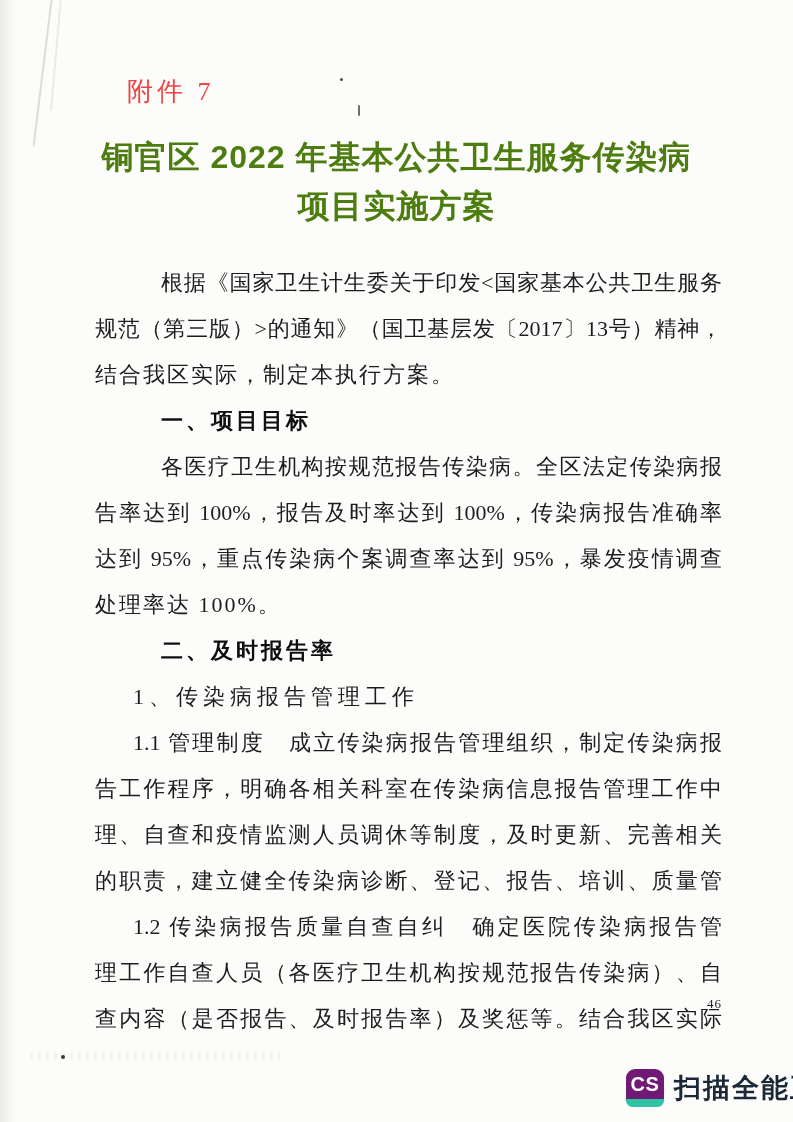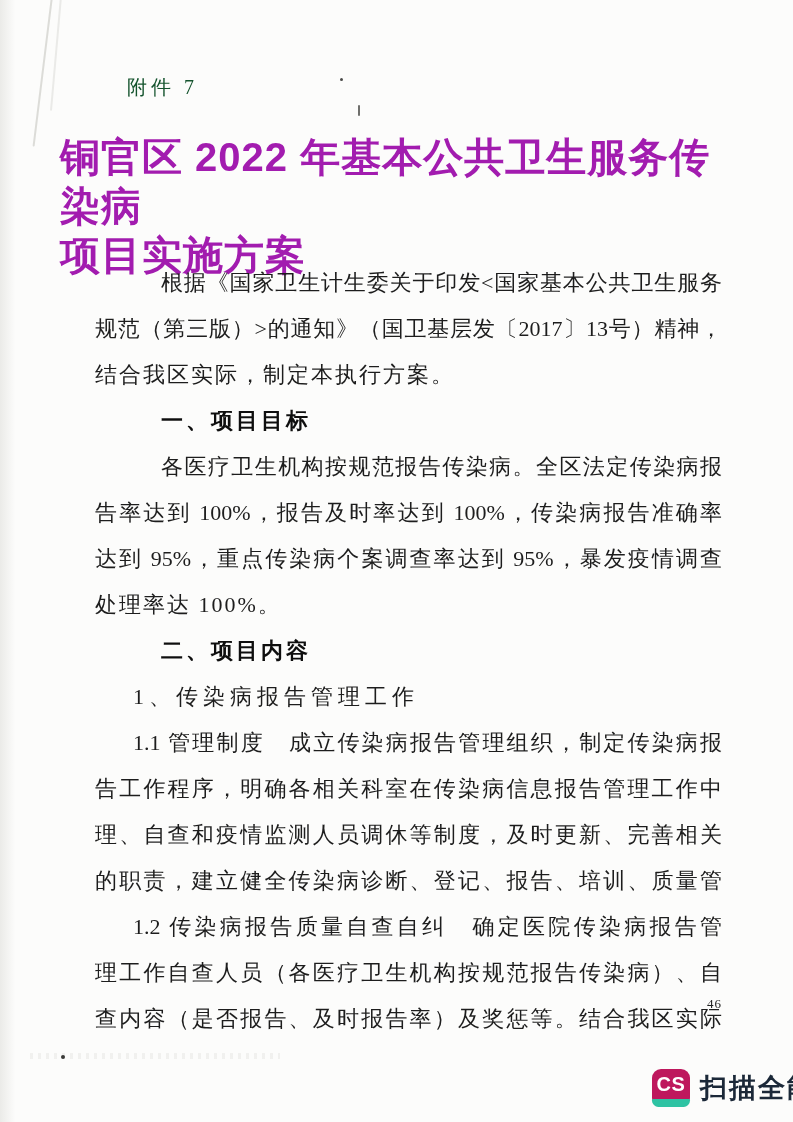--- a/index.html
+++ b/index.html
@@ -22,26 +22,26 @@
     position:absolute;left:30px;top:1053px;width:250px;height:6px;opacity:.5;
     background:repeating-linear-gradient(90deg, rgba(150,148,138,0.22) 0 3px, rgba(150,148,138,0) 3px 8px);
   }
   .speck{position:absolute;background:#4a4a48;border-radius:50%;}
   .speck.p1{left:340px;top:78px;width:3px;height:3px;}
   .speck.p2{left:358px;top:105px;width:2px;height:11px;border-radius:1px;background:#6f6f6c;}
   .speck.p3{left:61px;top:1055px;width:4px;height:4px;background:#3a3a38;}
 
   .attachment{
     position:absolute;left:127px;top:74px;
-    font-size:20px;letter-spacing:4px;color:#14532d;
+    font-size:26px;letter-spacing:4px;color:#ef4444;
   }
   .title{
     position:absolute;left:60px;top:133px;width:673px;
-    font-weight:700;font-size:40px;line-height:49px;
-    letter-spacing:1px;color:#a21caf;
+    text-align:center;font-weight:700;font-size:32px;line-height:49px;
+    letter-spacing:1px;color:#4d7c0f;
     font-family:"Liberation Sans","DejaVu Sans",sans-serif;
   }
   .body-col{
     position:absolute;left:95px;top:260px;width:627px;
     font-size:22px;line-height:46px;color:#1d1d1d;
   }
   .line{text-align:justify;letter-spacing:2px;}
   .line.j{text-align-last:justify;letter-spacing:normal;}
   .line.sp{letter-spacing:5px;}
   .ind-para{padding-left:66px;}
@@ -102,40 +102,40 @@
         <div class="line j">规范（第三版）&gt;的通知》（国卫基层发〔2017〕13号）精神，</div>
         <div class="line">结合我区实际，制定本执行方案。</div>
       </div>
       <div class="line heading ind-para">一、项目目标</div>
       <div class="para">
         <div class="line j ind-para">各医疗卫生机构按规范报告传染病。全区法定传染病报</div>
         <div class="line j">告率达到 100%，报告及时率达到 100%，传染病报告准确率</div>
         <div class="line j">达到 95%，重点传染病个案调查率达到 95%，暴发疫情调查</div>
         <div class="line">处理率达 100%。</div>
       </div>
-      <div class="line heading ind-para">二、项目内容</div>
+      <div class="line heading ind-para">二、及时报告率</div>
       <div class="para">
         <div class="line ind-num sp">1、传染病报告管理工作</div>
       </div>
       <div class="para">
         <div class="line j ind-num">1.1 管理制度　成立传染病报告管理组织，制定传染病报</div>
         <div class="line j">告工作程序，明确各相关科室在传染病信息报告管理工作中</div>
         <div class="line j">理、自查和疫情监测人员调休等制度，及时更新、完善相关</div>
         <div class="line j">的职责，建立健全传染病诊断、登记、报告、培训、质量管</div>
       </div>
       <div class="para">
         <div class="line j ind-num">1.2 传染病报告质量自查自纠　确定医院传染病报告管</div>
         <div class="line j">理工作自查人员（各医疗卫生机构按规范报告传染病）、自</div>
         <div class="line j">查内容（是否报告、及时报告率）及奖惩等。结合我区实际</div>
       </div>
     </div>
 
   <div class="page-number">46</div>
 
   <div class="watermark">
-    <div class="cs-icon" style="background: #be185d; margin-left: 26px;">
+    <div class="cs-icon" style="background: #701a75;">
       <span class="cs-letters">CS</span>
       <div class="cs-strip" style="background: rgb(46, 195, 163);"></div>
     </div>
     <div class="wm-name" style="color: rgb(27, 40, 56);">扫描全能王</div>
   </div>
 
 </div>
 
 </body></html>

